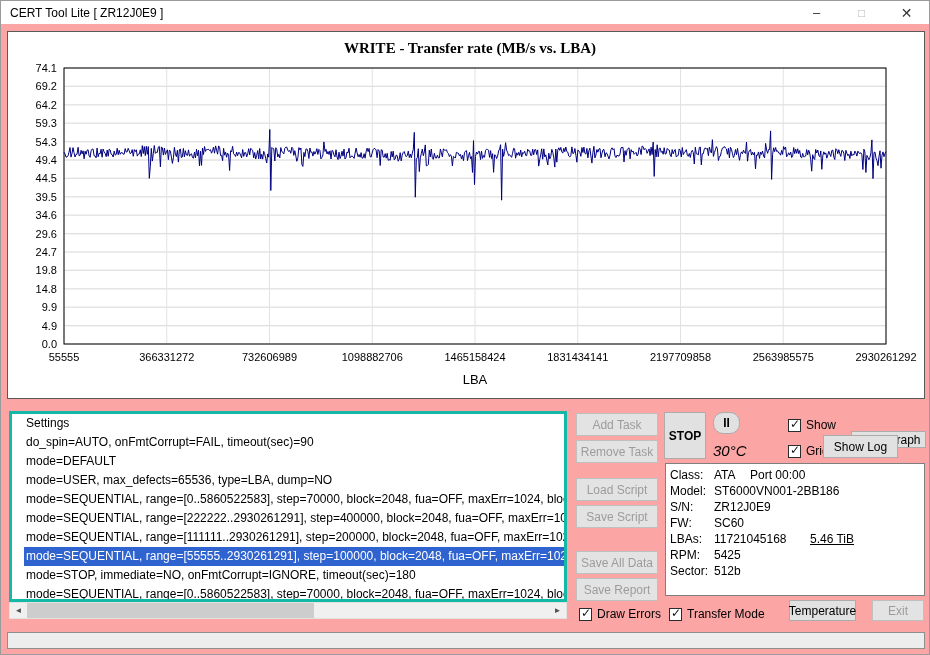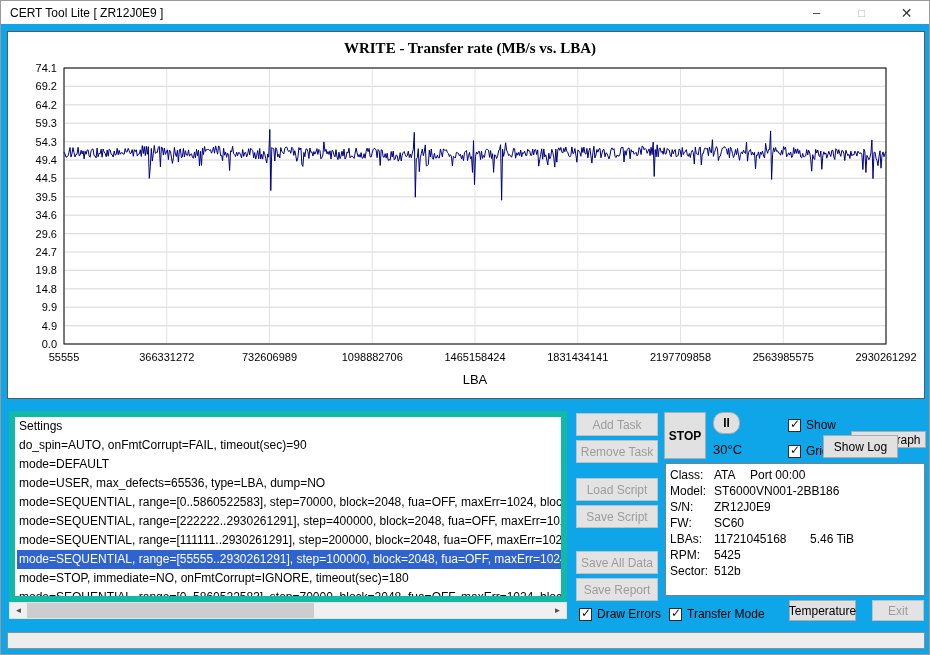--- a/index.html
+++ b/index.html
@@ -1,19 +1,19 @@
 <!DOCTYPE html>
 <html><head>
 <meta charset="utf-8">
 <style>
   * { margin:0; padding:0; box-sizing:border-box; }
   html,body { background:#d9d9d9; }
   body { font-family:"Liberation Sans", sans-serif; font-size:12px; color:#000; }
   .window {
-    position:relative; width:930px; height:655px; background:#0ea5e9;
+    position:relative; width:930px; height:655px; background:#fca5a5;
     border:1px solid #9a9a9a; overflow:hidden;
   }
   
   .titlebar {
     position:absolute; left:0; top:0; width:100%; height:23px; background:#ffffff;
     display:flex; align-items:center; padding-left:9px;
   }
   .titlebar .title { font-size:12px; color:#000; }
   .win-controls { position:absolute; right:0; top:0; height:23px; display:flex; }
   .win-btn { width:45px; height:23px; display:flex; align-items:center; justify-content:center; font-size:13px; color:#333; }
@@ -21,21 +21,21 @@
   .win-btn.close { font-size:14px; }
   
   .chart-panel {
     position:absolute; left:6px; top:30px; width:918px; height:368px;
     background:#ffffff; border:1px solid #5a5a5a;
   }
   #chart-svg { display:block; }
   
   .listbox {
     position:absolute; left:8px; top:410px; width:558px; height:191px;
-    background:#ffffff; border:6px solid #14b8a6; overflow:hidden; padding-left:2px;
+    background:#ffffff; border:3px solid #14b8a6; overflow:hidden; padding-left:12px;
   }
   .lrow { height:19px; line-height:19px; white-space:nowrap; overflow:hidden; padding-left:2px; }
   .lrow.sel { background:#2f63d0; color:#ffffff; }
   
   .hscroll {
     position:absolute; left:8px; top:601px; width:558px; height:17px;
     display:flex; background:#f0f0f0; border:1px solid #e2e2e2;
   }
   .sb-btn { width:17px; height:100%; display:flex; align-items:center; justify-content:center;
             font-size:8px; color:#505050; background:#f0f0f0; }
@@ -43,39 +43,39 @@
   .sb-thumb { position:absolute; left:0; top:0; height:100%; width:55%; background:#cdcdcd; }
   
   .btn {
     position:absolute; display:flex; align-items:center; justify-content:center;
     background:#e1e1e1; border:1px solid #acacac; font-size:12px; color:#000; cursor:default;
   }
   .btn.disabled { color:#9c9c9c; border-color:#c0c0c0; background:#e3e3e3; }
   .task-btn { left:575px; width:82px; height:23px; }
   .stop-btn { left:663px; top:411px; width:42px; height:47px; font-weight:600; }
   .pause-btn { left:712px; top:411px; width:27px; height:22px; font-weight:700;border-radius:10px; }
-  .temp-label { position:absolute; left:712px; top:441px; font-size:13px; }
+  .temp-label { position:absolute; left:712px; top:441px; font-size:15px;font-style:italic; }
   .savegraph-btn { left:850px; top:430px; width:75px; height:17px;text-align:right; }
   .showlog-btn { left:822px; top:434px; width:75px; height:23px; }
   .temperature-btn { left:788px; top:599px; width:67px; height:21px; }
   .exit-btn { left:871px; top:599px; width:52px; height:21px; }
   
   .chk { position:absolute; display:flex; align-items:center; gap:5px; font-size:12px; }
   .chk .box { width:13px; height:13px; background:#fff; border:1px solid #2b2b2b; position:relative; flex:none; }
   .chk .tick { position:absolute; left:1px; top:-3px; font-size:12px; font-weight:700; color:#111;
                font-family:"DejaVu Sans", sans-serif; }
   
   .info-panel {
     position:absolute; left:664px; top:462px; width:260px; height:133px;
     background:#ffffff; border:1px solid #7f7f7f; padding:3px 4px; overflow:hidden;
   }
   .irow { position:relative; height:16px; line-height:16px; white-space:nowrap; }
   .ilabel { display:inline-block; width:44px; }
   .iextra { position:absolute; left:80px; top:0; }
-  .irow.wide-extra .iextra { left:140px; }
+  .irow.wide-extra .iextra { left:140px;text-decoration:underline; }
   
   .statusbar {
     position:absolute; left:6px; top:631px; width:918px; height:17px;
     background:#ededed; border:1px solid #8e8e8e;
   }
 </style>
 </head>
 <body>
 
 <div class="window">

